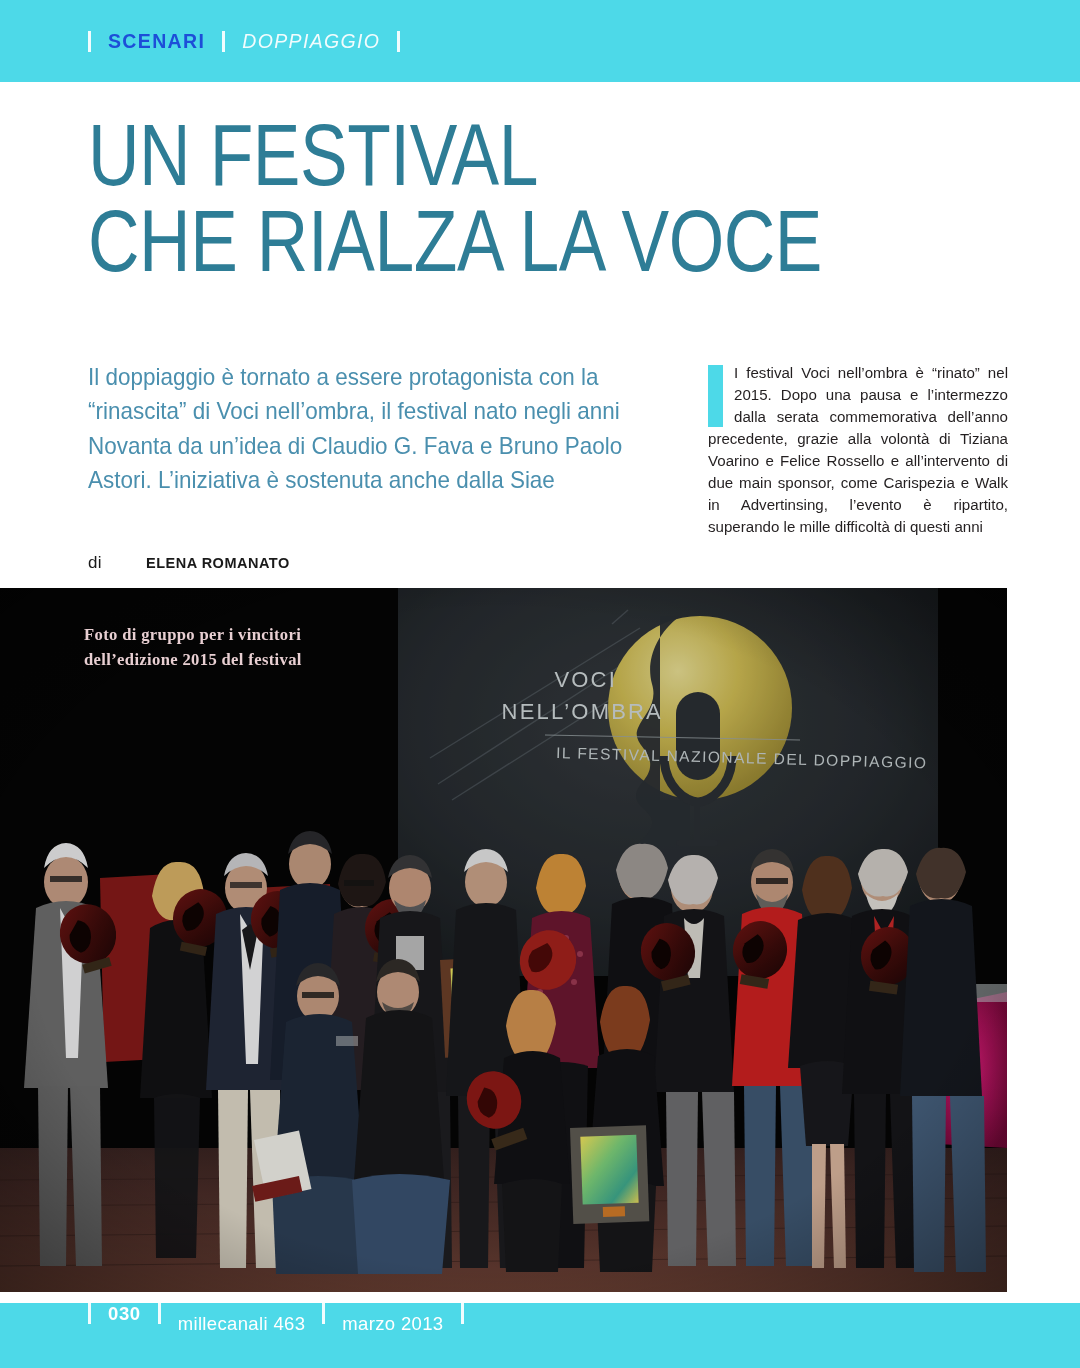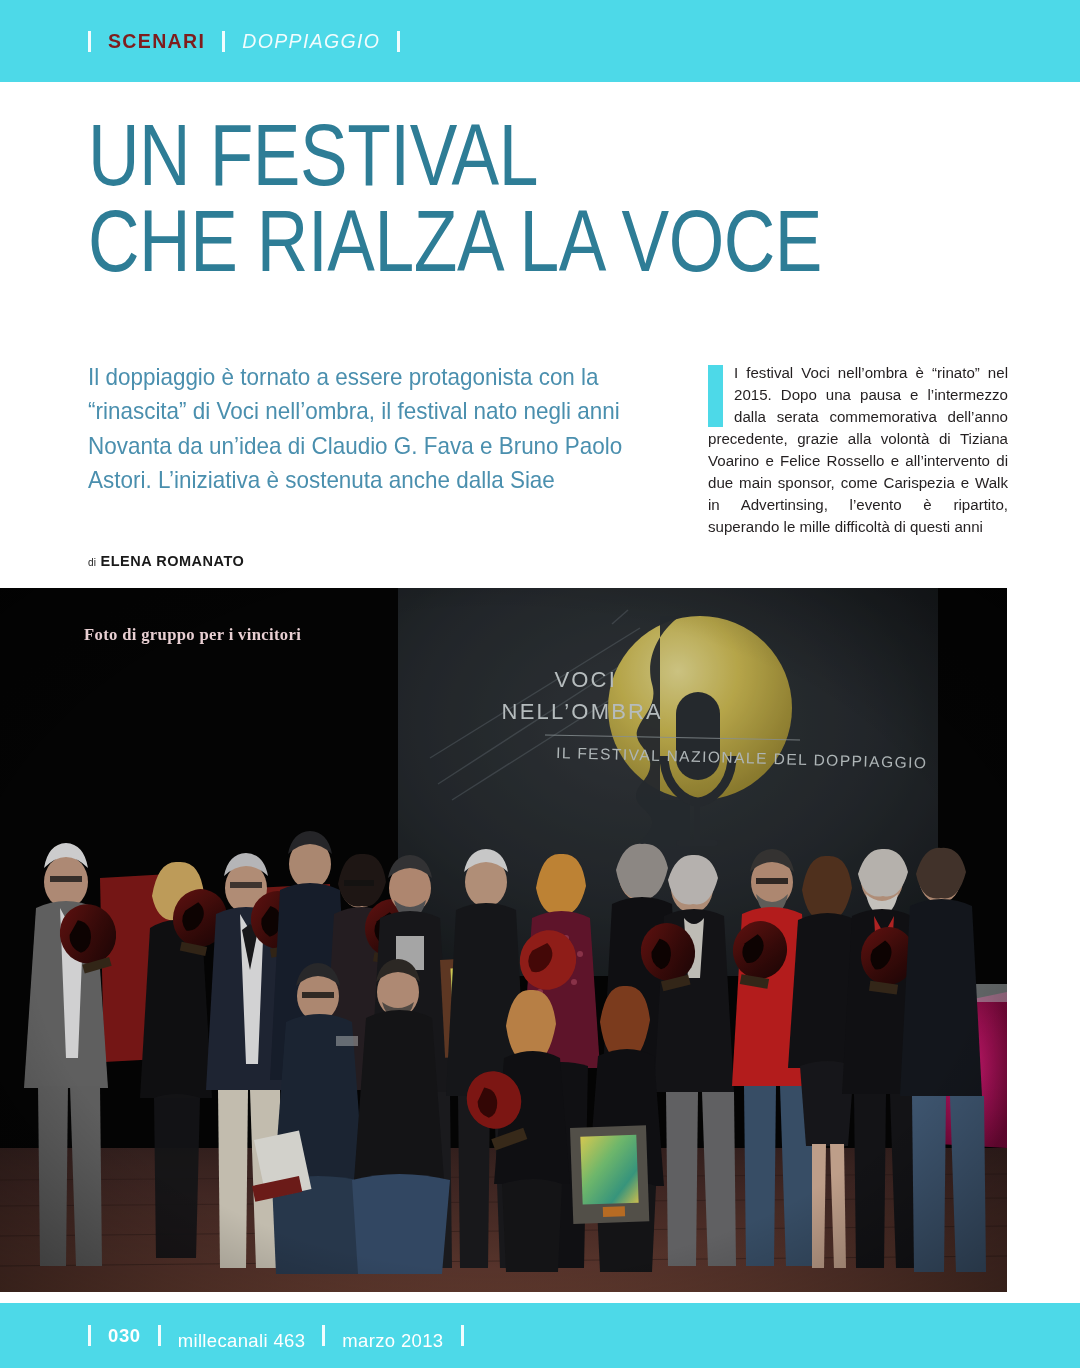--- a/index.html
+++ b/index.html
@@ -28,21 +28,21 @@
     display: inline-block;
     width: 3px;
     height: 21px;
     background: #ffffff;
     opacity: .92;
     margin: 0 17px;
     flex: 0 0 auto;
   }
   .rule.first { margin-left: 0; }
   .kicker-primary {
-    color: #7f1d1d;
+    color: #1d4ed8;
     font-size: 19.5px;
     letter-spacing: 1.35px;
     font-weight: 600;
     white-space: nowrap;
   }
   .kicker-secondary {
     color: #ffffff;
     font-size: 19.5px;
     letter-spacing: 1.35px;
     font-weight: 300;
@@ -84,22 +84,22 @@
 
   
   .byline {
     position: absolute;
     top: 553px;
     left: 88px;
     font-size: 14.5px;
     color: #1a1a1a;
     letter-spacing: .25px;
   }
-  .byline .di { font-weight: 400; font-size: 10px; }
-  .byline .author { font-weight: 700; letter-spacing: .5px; }
+  .byline .di { font-weight: 400; font-size: 17px; }
+  .byline .author { font-weight: 700; letter-spacing: .5px; margin-left: 40px; }
 
   
   .bodycol {
     position: absolute;
     top: 362px;
     left: 708px;
     width: 300px;
     font-size: 15.1px;
     line-height: 1.455;
     color: #231f20;
@@ -144,21 +144,21 @@
   .caption span { display: block; }
 
   
   .footer {
     position: absolute;
     top: 1303px; left: 0;
     width: 1080px;
     height: 65px;
     background: #4DD9E8;
     display: flex;
-    align-items: center;
+    align-items: flex-start;
     padding-left: 88px;
   }
   .foot-page {
     color: #ffffff;
     font-size: 18.5px;
     font-weight: 700;
     letter-spacing: .6px;
   }
   .foot-txt {
     color: #ffffff;
@@ -494,20 +494,21 @@
     <radialGradient id="vig" cx="50%" cy="50%" r="78%">
       <stop offset="60%" stop-color="#000" stop-opacity="0"></stop>
       <stop offset="100%" stop-color="#000" stop-opacity="0.55"></stop>
     </radialGradient>
     <rect x="0" y="0" width="1007" height="704" fill="url(#vig)"></rect>
   </svg>
 </div>
 
 <div class="caption">
   <span>Foto di gruppo per i vincitori</span>
+  <span>dell’edizione 2015 del festival</span>
 </div>
 
 <div class="footer">
   <span class="rule first"></span>
   <span class="foot-page">030</span>
   <span class="rule"></span>
   <span class="foot-txt">millecanali 463</span>
   <span class="rule"></span>
   <span class="foot-txt">marzo 2013</span>
   <span class="rule"></span>

